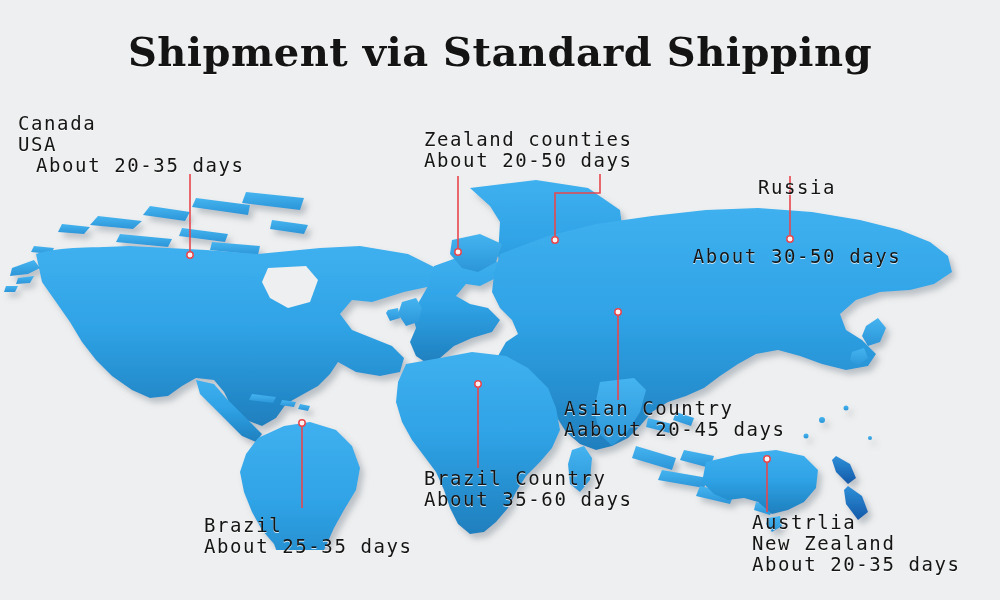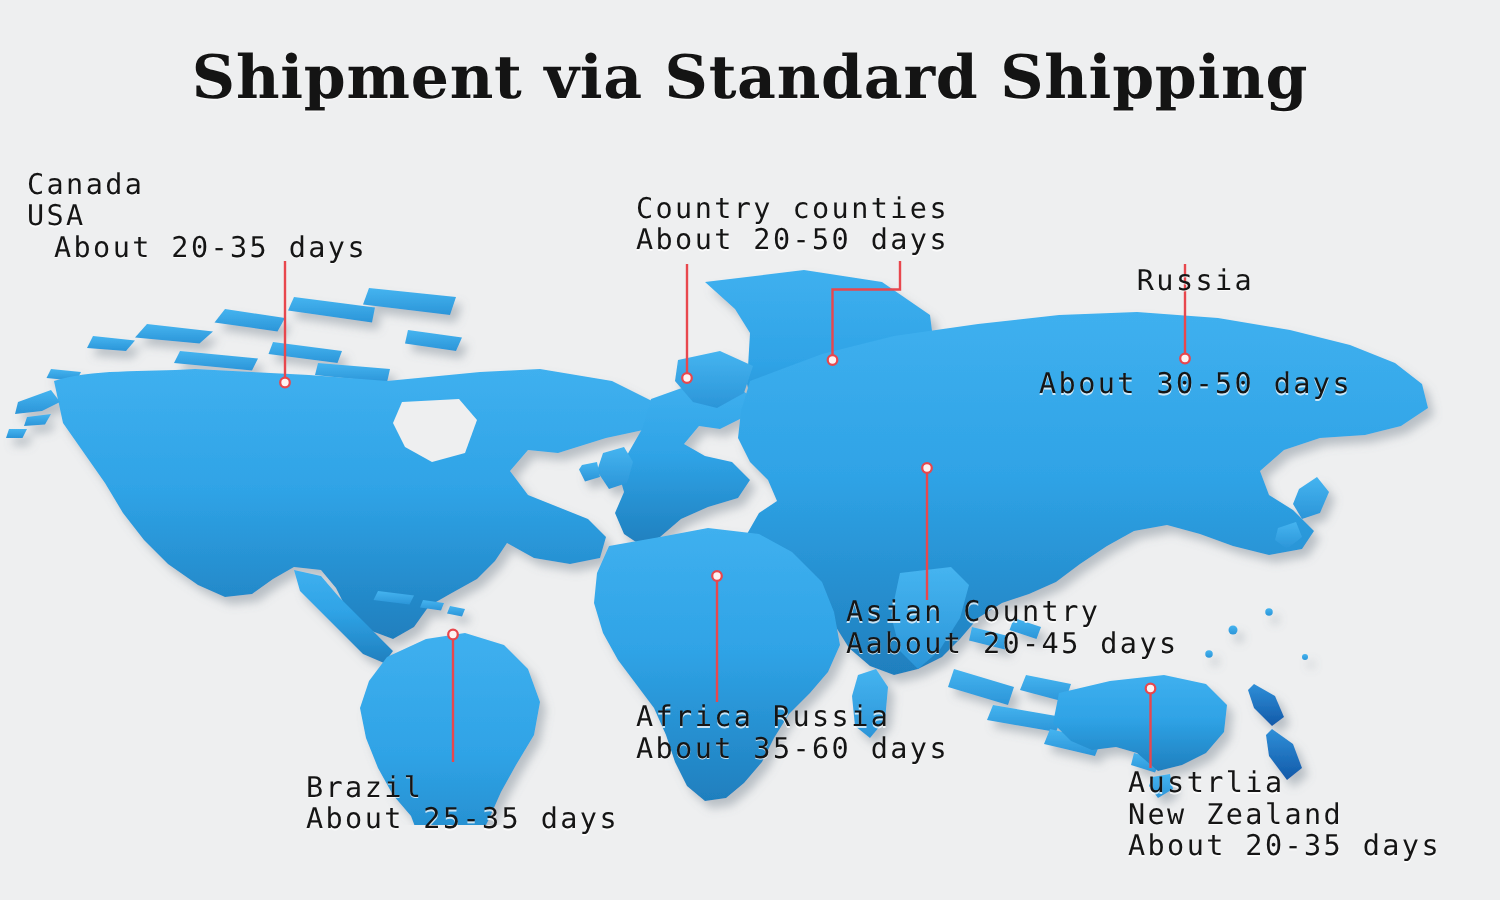--- a/index.html
+++ b/index.html
@@ -242,36 +242,36 @@
     </g>
   </svg>
 
   <div class="label" style="left:18px;top:113px;">
     <span class="ln">Canada</span>
     <span class="ln">USA</span>
     <span class="ln ind">About 20-35 days</span>
   </div>
 
   <div class="label" style="left:424px;top:129px;">
-    <span class="ln">Country counties</span>
+    <span class="ln">Zealand counties</span>
     <span class="ln">About 20-50 days</span>
   </div>
 
   <div class="label" style="left:688px;top:129px;width:218px;">
     <span class="ln ctr">Russia</span>
     <span class="ln ctr">About 30-50 days</span>
   </div>
 
   <div class="label" style="left:564px;top:398px;">
     <span class="ln">Asian Country</span>
     <span class="ln">Aabout 20-45 days</span>
   </div>
 
   <div class="label" style="left:424px;top:468px;">
-    <span class="ln">Africa Russia</span>
+    <span class="ln">Brazil Country</span>
     <span class="ln">About 35-60 days</span>
   </div>
 
   <div class="label" style="left:204px;top:503px;margin-top:12px;">
     <span class="ln">Brazil</span>
     <span class="ln">About 25-35 days</span>
   </div>
 
   <div class="label" style="left:752px;top:512px;">
     <span class="ln">Austrlia</span>

